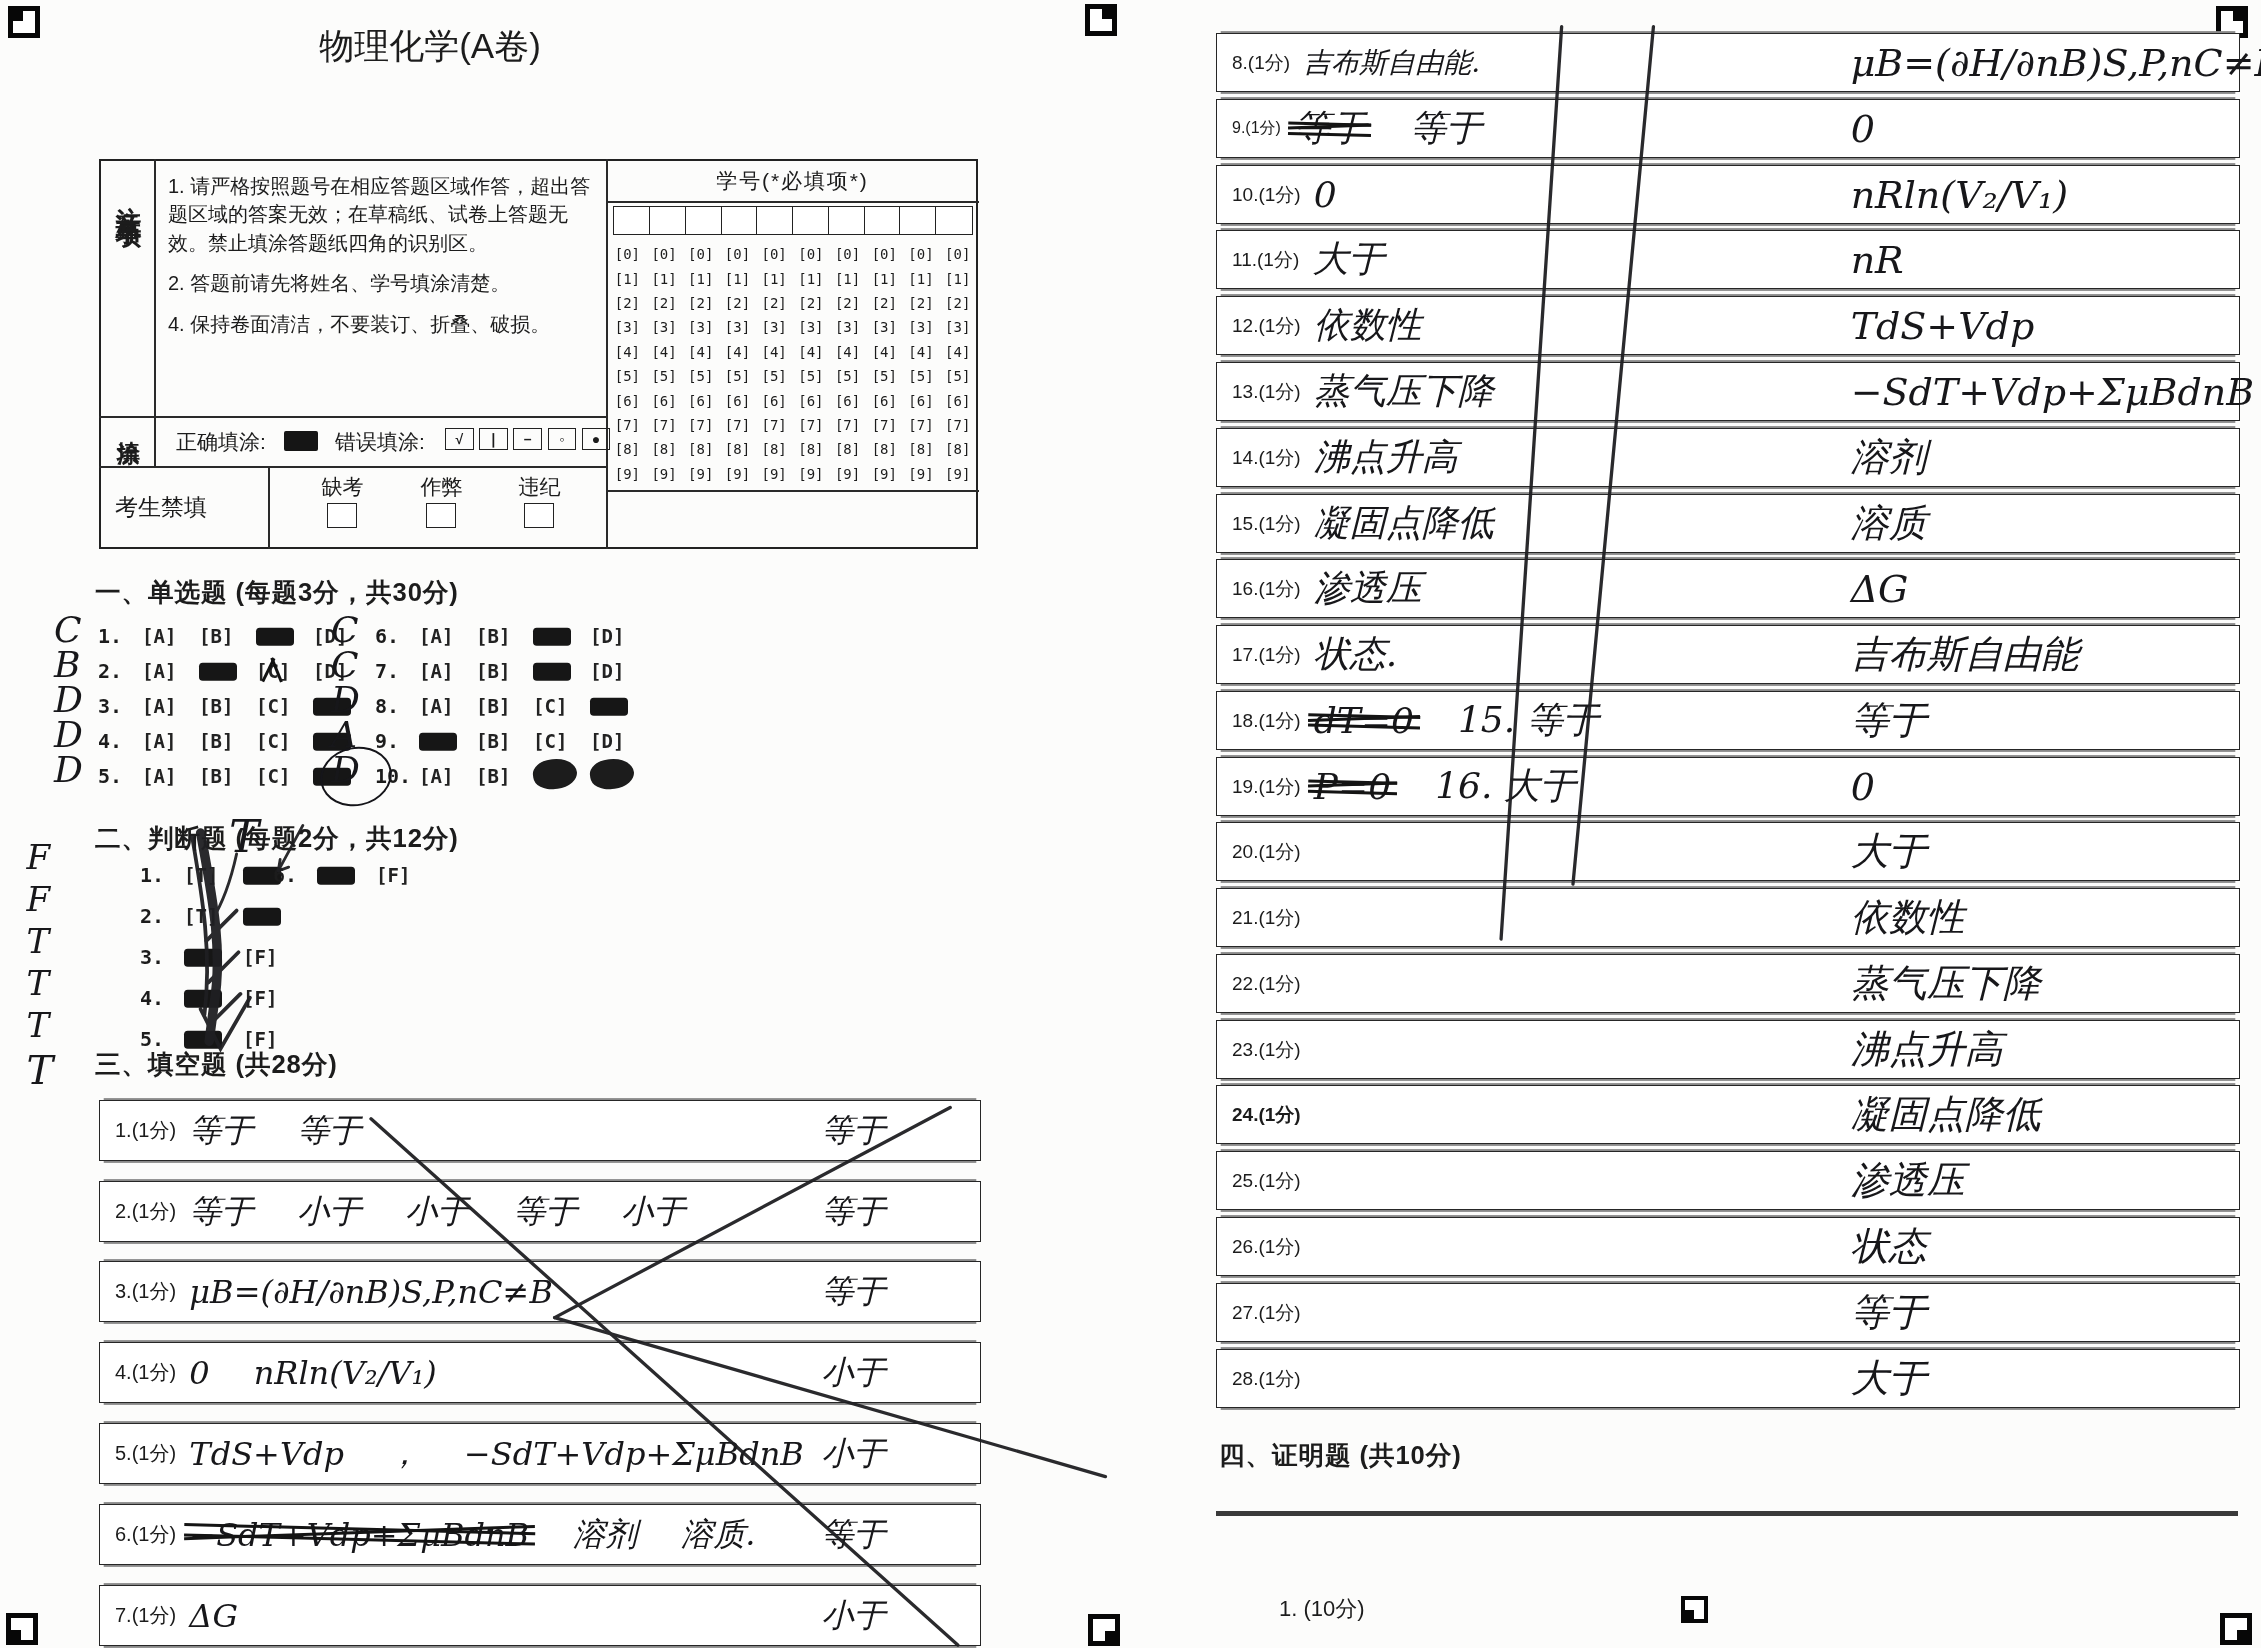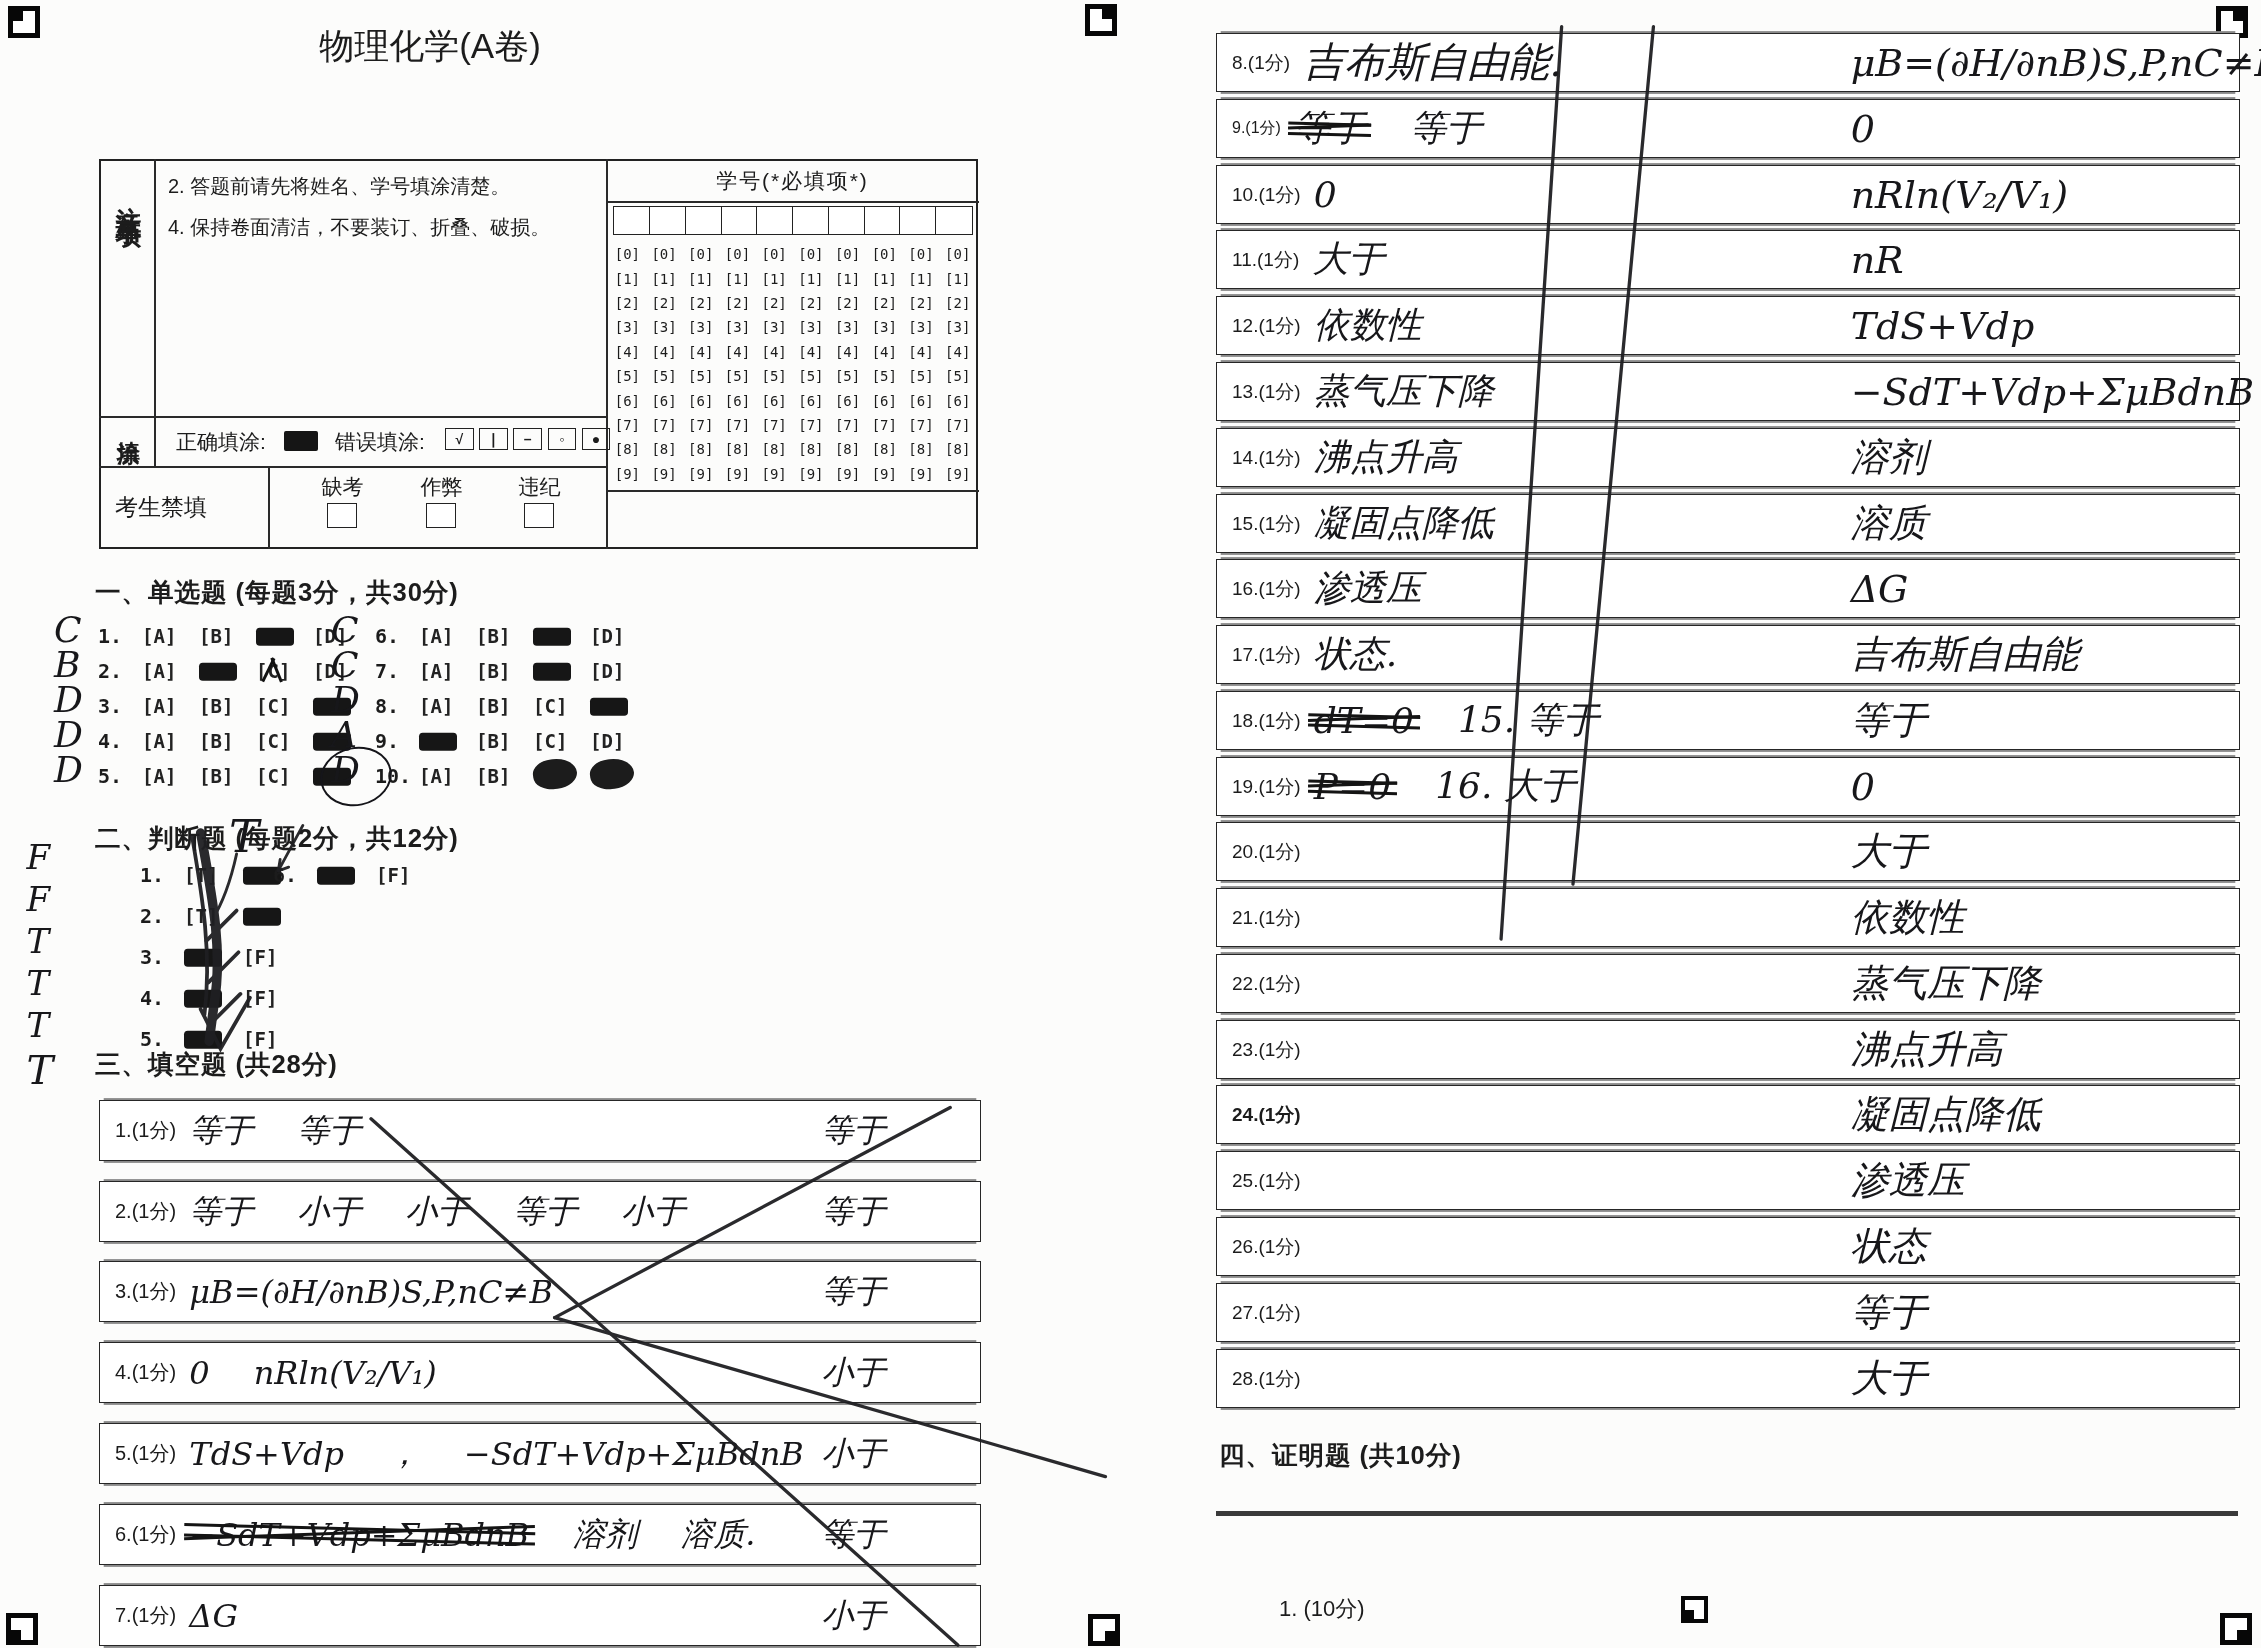--- a/index.html
+++ b/index.html
@@ -79,20 +79,21 @@
 
   <div class="abs" style="left:99px;top:159px;width:879px;height:390px;border:2.8px solid #222;box-sizing:border-box;"></div>
   <div class="vline" style="left:154px;top:159px;width:1.9px;height:307px"></div>
   <div class="vline" style="left:606px;top:159px;width:1.9px;height:390px"></div>
   <div class="hline" style="left:99px;top:416px;width:508px;height:1.9px"></div>
   <div class="hline" style="left:99px;top:466px;width:508px;height:1.9px"></div>
   <div class="vline" style="left:268px;top:466px;width:1.9px;height:83px"></div>
 
   <div class="abs vtext" style="left:112px;top:185px;font-size:25.6px;font-weight:bold;">注意事项</div>
   <div class="abs notice-items" style="left:168px;top:172px;width:428px;font-size:20px;line-height:1.42;">
+    <div>1.  请严格按照题号在相应答题区域作答，超出答题区域的答案无效；在草稿纸、试卷上答题无效。禁止填涂答题纸四角的识别区。</div>
     <div>2.  答题前请先将姓名、学号填涂清楚。</div>
     <div>4.  保持卷面清洁，不要装订、折叠、破损。</div>
   </div>
 
   <div class="abs" style="left:608px;top:167px;width:369px;height:30px;text-align:center;font-size:21px;letter-spacing:1.9px;">学号(*必填项*)</div>
   <div class="hline" style="left:608px;top:201px;width:371px;height:1.9px"></div>
   <div class="abs" id="sid-writein" style="left:615px;top:206px;width:358px;display:flex;">
       <div class="sid-box"></div>
       <div class="sid-box"></div>
       <div class="sid-box"></div>
@@ -425,21 +426,21 @@
       <div class="bbox" style="left: 99px; top: 1585px; width: 880px; height: 59px;">
         <span class="bbox-label" style="font-size: 20px;">7.(1分)</span>
         <span class="hand part formula" style="font-size: 32px;">ΔG</span>
         <span class="hand right-ans" style="left: 82%; font-size: 32px;">小于</span>
       </div>
     </div>
 
   <div id="blanks-right">
       <div class="bbox" style="left: 1216px; top: 33px; width: 1022px; height: 57px;">
         <span class="bbox-label" style="font-size: 19px;">8.(1分)</span>
-        <span class="hand part" style="font-size: 41px;">吉布斯自由能.</span>
+        <span class="hand part" style="font-size: 28px;">吉布斯自由能.</span>
         <span class="hand right-ans formula" style="left: 62%; font-size: 38px;">μB=(∂H/∂nB)S,P,nC≠B</span>
       </div>
       <div class="bbox" style="left: 1216px; top: 99px; width: 1022px; height: 57px;">
         <span class="bbox-label" style="font-size: 16px;">9.(1分)</span>
         <span class="hand part heavy-struck" style="font-size: 36px;">等于</span>
         <span class="hand part" style="font-size: 36px;">等于</span>
         <span class="hand right-ans formula" style="left: 62%; font-size: 38px;">0</span>
       </div>
       <div class="bbox" style="left: 1216px; top: 165px; width: 1022px; height: 57px;">
         <span class="bbox-label" style="font-size: 19px;">10.(1分)</span>

